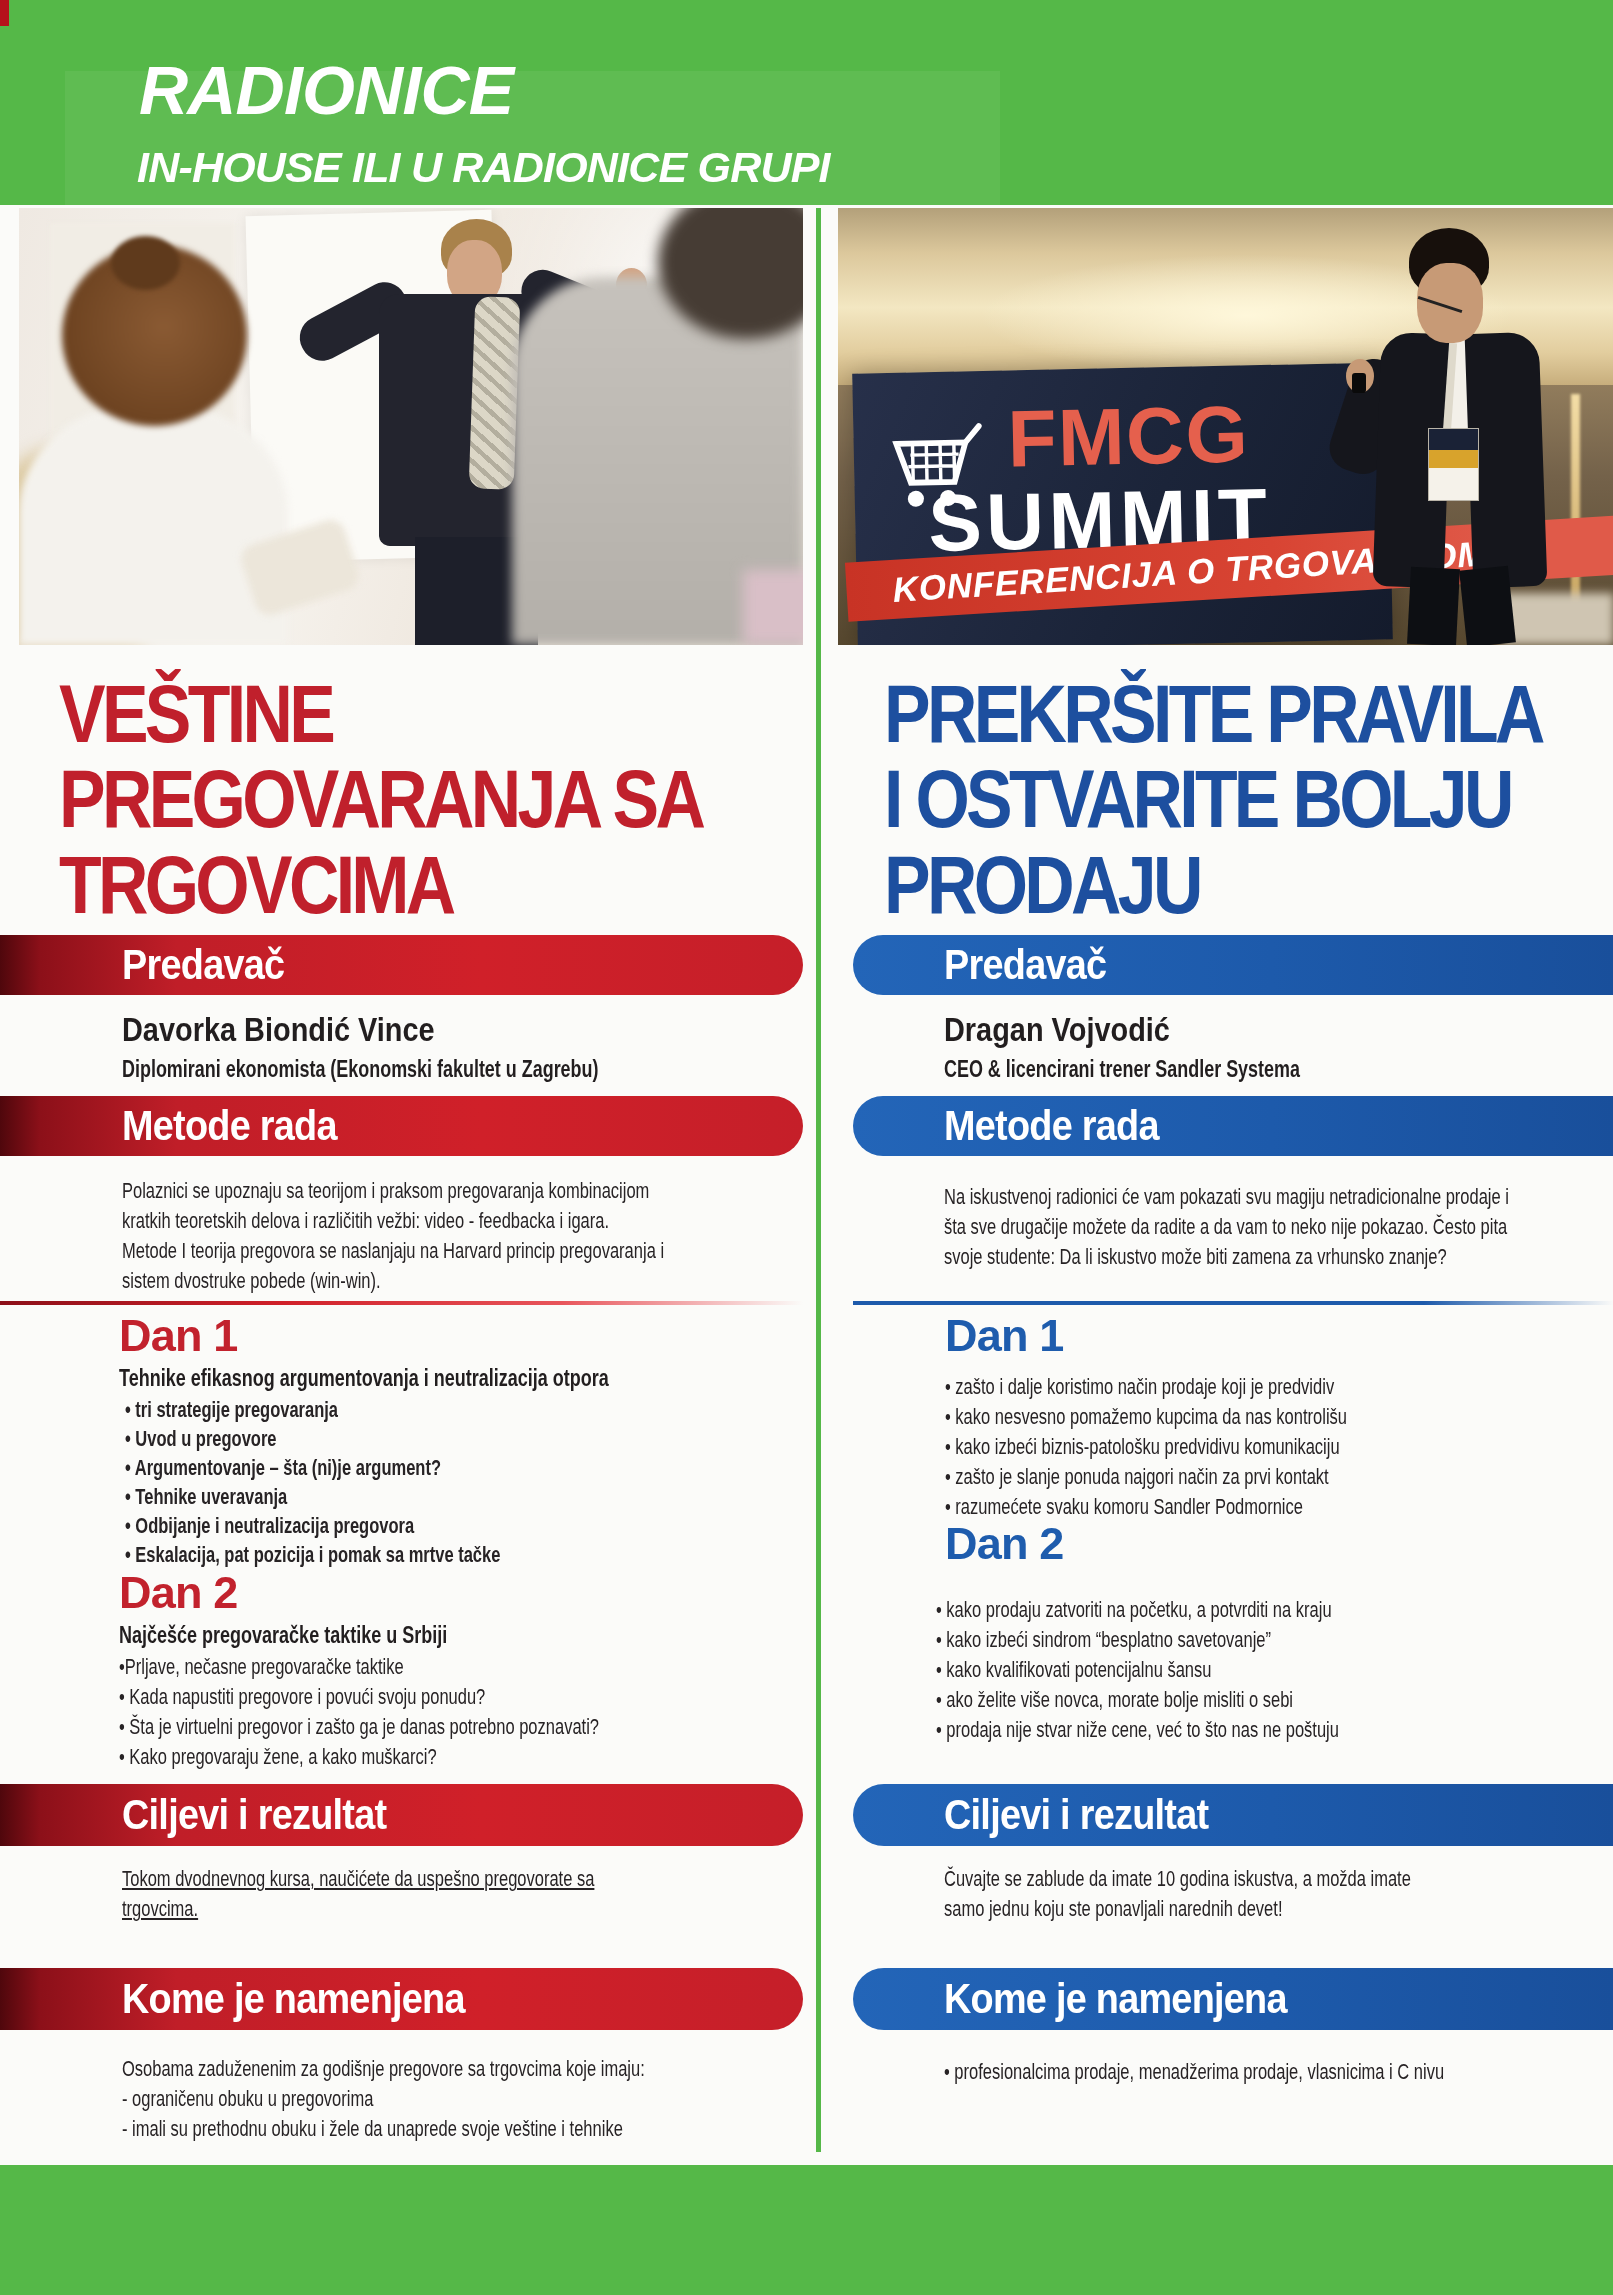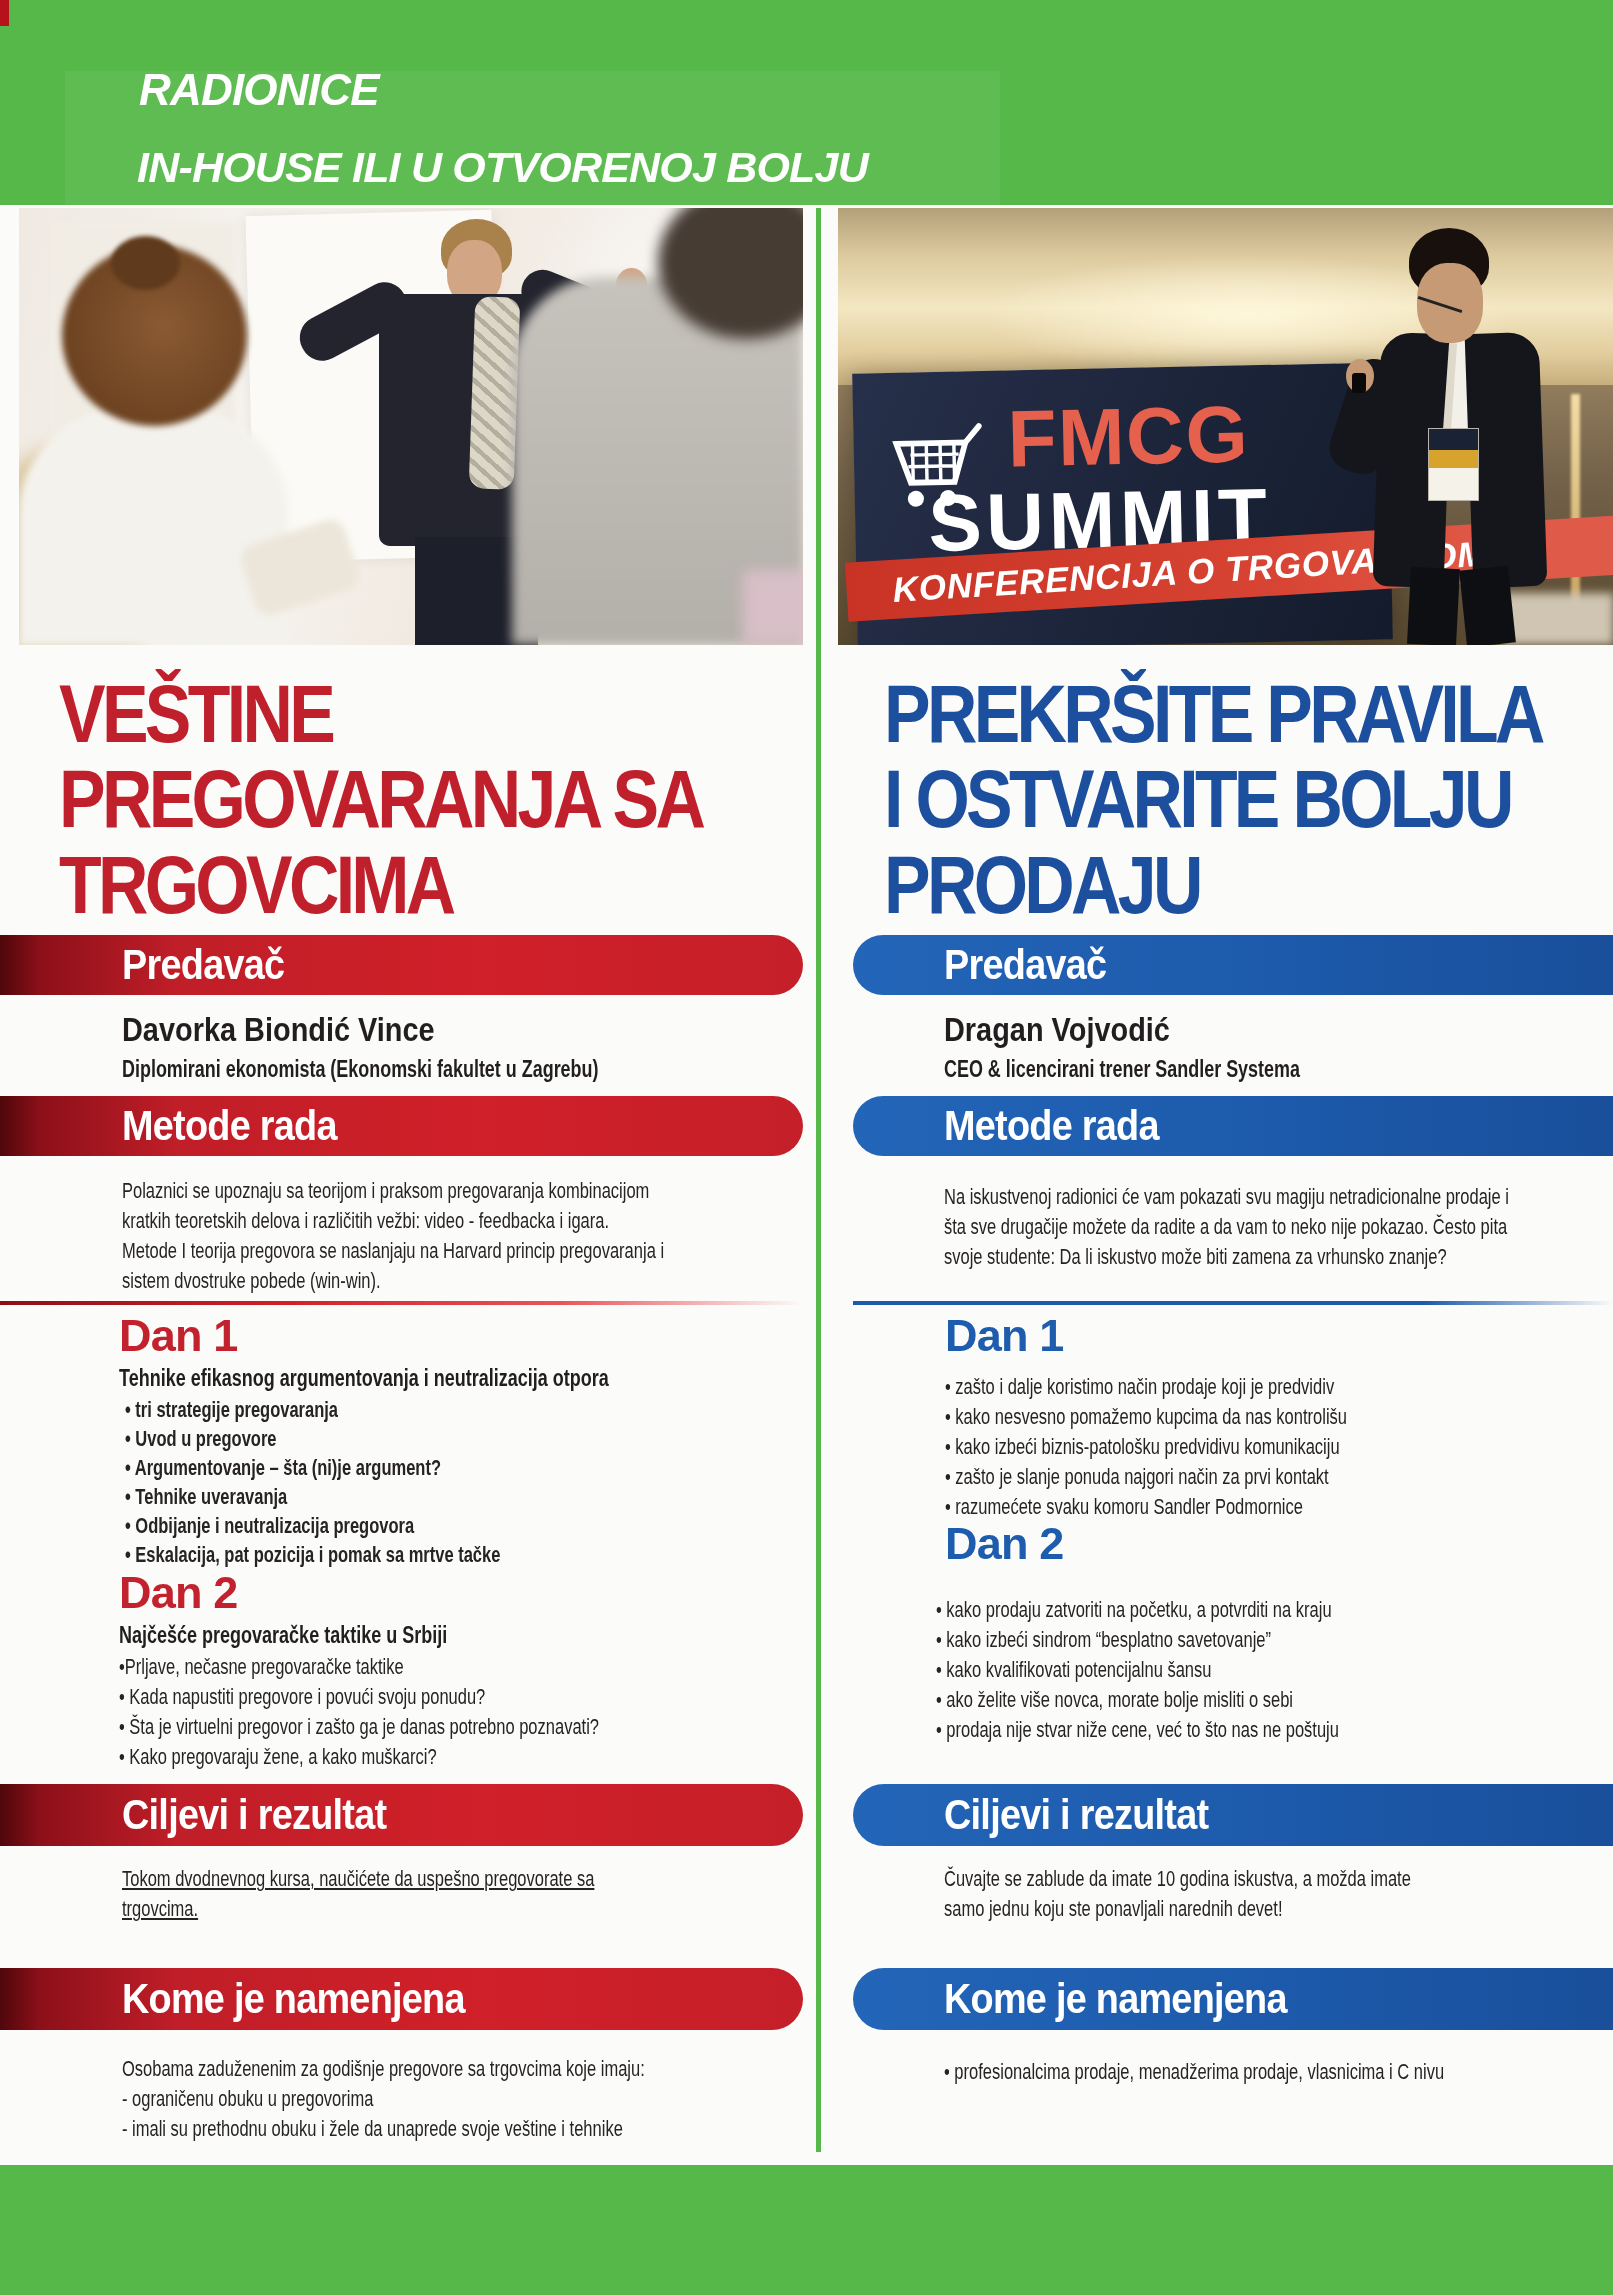--- a/index.html
+++ b/index.html
@@ -3,21 +3,21 @@
 <meta charset="utf-8">
 <style>
   html,body{margin:0;padding:0;}
   body{width:1613px;height:2295px;position:relative;overflow:hidden;
        background:#fbfbf9;font-family:"Liberation Sans",sans-serif;color:#272325;}
   .abs{position:absolute;}
   
   .header-band{left:0;top:0;width:1613px;height:205px;background:#55b848;}
   .header-patch{left:65px;top:71px;width:935px;height:134px;background:rgba(255,255,255,0.06);}
   .corner-sliver{left:0;top:0;width:9.2px;height:26px;background:#b5121b;}
-  .h-title{left:139px;top:65px;font-size:44px;font-weight:bold;font-style:italic;
+  .h-title{left:139px;top:51px;font-size:68px;font-weight:bold;font-style:italic;
            color:#fff;letter-spacing:-0.8px;white-space:nowrap;}
   .h-sub{left:137px;top:143px;font-size:43px;font-weight:bold;font-style:italic;
          color:#fff;letter-spacing:-0.8px;white-space:nowrap;}
   
   .photo{overflow:hidden;background:#ece7df;}
   .photo-left{left:19px;top:208px;width:784px;height:437px;
       background:linear-gradient(105deg,#efe9e2 0%,#f7f4ef 35%,#efe8df 60%,#e4ddd2 100%);}
   .photo-right{left:838px;top:208px;width:776px;height:437px;background:#6b5b42;}
   .photo .abs{position:absolute;}
   
@@ -121,21 +121,21 @@
   .dan-blue{color:#1e5cad;}
   
   .footer-band{left:0;top:2165px;width:1613px;height:130px;background:#55b848;}
 </style>
 </head>
 <body>
 
 <div class="abs header-band">
   <div class="abs header-patch"></div>
   <div class="abs h-title">RADIONICE</div>
-  <div class="abs h-sub">IN-HOUSE ILI U OTVORENOJ BOLJU</div>
+  <div class="abs h-sub">IN-HOUSE ILI U RADIONICE GRUPI</div>
 </div>
 <div class="abs corner-sliver"></div>
 
 <div class="abs photo photo-left">
   <div class="abs lp-glass"></div>
   <div class="abs lp-window"></div>
   <div class="abs lp-flip"></div>
   <div class="abs lp-arm-l"></div>
   <div class="abs lp-arm-r"></div>
   <div class="abs lp-hand-r"></div>

